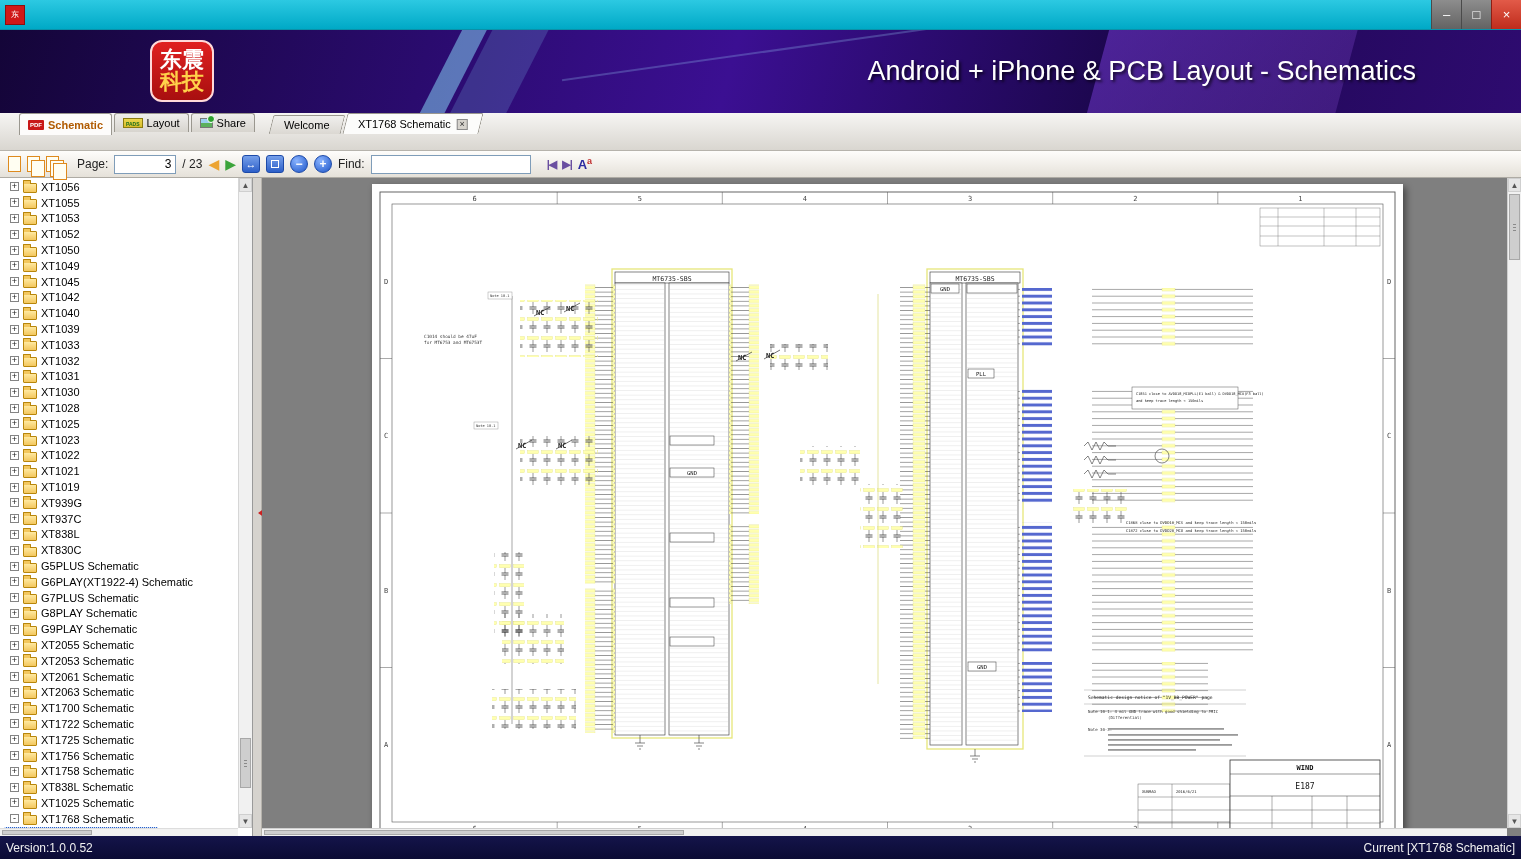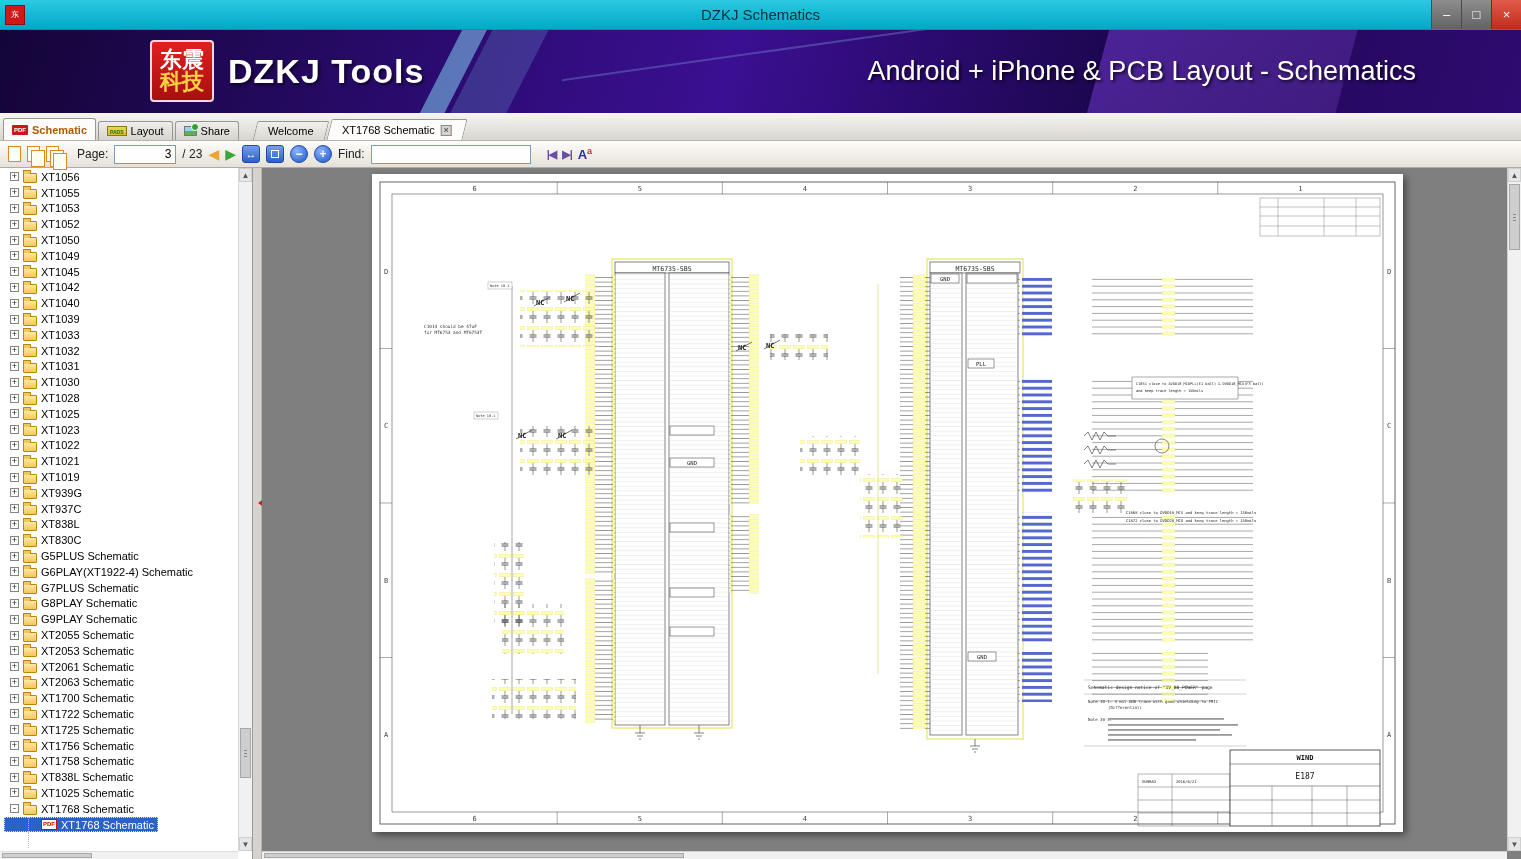--- a/index.html
+++ b/index.html
@@ -16,28 +16,28 @@
 .wb.min,.wb.max{background:linear-gradient(#8d8d8d,#636363);border-left:1px solid #4a4a4a}
 .wb.close{background:linear-gradient(#e25a48,#bf2c1c);border-left:1px solid #8f1d12}
 
 
 .banner{height:83px;background:linear-gradient(105deg,#140538 0%,#2a0b6e 28%,#3b0f92 48%,#1d0750 72%,#2e0b70 100%);position:relative;overflow:hidden;flex:none}
 .streak{position:absolute;pointer-events:none}
 .s1{left:438px;top:-30px;width:22px;height:160px;background:rgba(140,225,255,.5);transform:rotate(27deg)}
 .s2{left:470px;top:-30px;width:50px;height:160px;background:rgba(140,225,255,.18);transform:rotate(27deg)}
 .s3{left:1100px;top:-40px;width:240px;height:180px;background:linear-gradient(115deg,rgba(120,60,220,.55),rgba(190,120,255,.15));transform:rotate(15deg)}
 .s4{left:560px;top:20px;width:420px;height:2px;background:rgba(160,220,255,.25);transform:rotate(-8deg)}
-.logo{position:absolute;left:150px;top:10px;width:64px;height:62px;background:linear-gradient(#e02020,#a80f0f);border:2px solid #ffd9d9;border-radius:4px;display:flex;flex-direction:column;align-items:center;justify-content:center;line-height:1}
+.logo{position:absolute;left:150px;top:10px;width:64px;height:62px;background:linear-gradient(#e02020,#a80f0f);border:2px solid #ffd9d9;border-radius:12px;display:flex;flex-direction:column;align-items:center;justify-content:center;line-height:1}
 .logo-l1{color:#fff;font-weight:bold;font-size:22px}
 .logo-l2{color:#ffd24a;font-weight:bold;font-size:22px}
 .brand{position:absolute;left:228px;top:22px;color:#fff;font-size:34px;font-weight:bold;letter-spacing:1px;text-shadow:2px 2px 3px rgba(0,0,0,.6)}
 .tagline{position:absolute;right:105px;top:26px;color:#fff;font-size:27px;text-shadow:2px 2px 3px rgba(0,0,0,.7)}
 
 
-.tabstrip{height:28px;background:linear-gradient(#f6f5f3,#d9d6d0);display:flex;align-items:flex-end;padding-left:3px;border-bottom:1px solid #b6b3ac;flex:none}
+.tabstrip{height:38px;background:linear-gradient(#f6f5f3,#d9d6d0);display:flex;align-items:flex-start;padding-left:19px;border-bottom:1px solid #b6b3ac;flex:none}
 .atab{display:flex;align-items:center;gap:4px;height:19px;padding:0 8px;border:1px solid #9a978f;border-bottom:none;border-radius:3px 3px 0 0;background:linear-gradient(#efeeec,#d7d4ce);font-size:11px;margin-right:2px;white-space:nowrap}
 .atab.active{background:#fdfcfb;height:22px}
 .atab.active .atab-label{color:#b05a00;font-weight:bold}
 .ic-pdf{background:#c81818;color:#fff;font-weight:bold;font-size:6px;line-height:10px;height:10px;padding:0 2px;border-radius:1px}
 .ic-pads{background:linear-gradient(#ead64e,#d8bc2a);color:#1d6e1d;font-weight:bold;font-size:5px;line-height:10px;height:10px;padding:0 2px;border:1px solid #8a7a10}
 .ic-share{width:13px;height:10px;background:linear-gradient(#9ad0f0 55%,#5cb05c 55%);border:1px solid #777;position:relative}
 .ic-share::after{content:"";position:absolute;right:-3px;top:-4px;width:6px;height:6px;background:#2ca02c;border-radius:50%;border:1px solid #fff}
 .dtabs{display:flex;align-items:flex-end;margin-left:14px}
 .dtab{display:flex;align-items:center;gap:6px;height:19px;padding:0 12px;border:1px solid #9a978f;border-bottom:none;background:linear-gradient(#f0efed,#dbd8d2);font-size:11px;margin-right:2px;border-radius:2px 2px 0 0;transform:skewX(-14deg)}
 .dtab>*{transform:skewX(14deg);display:inline-block}
@@ -95,38 +95,36 @@
 
 svg text{font-family:"DejaVu Sans Mono","Liberation Mono",monospace}
 </style>
 </head>
 <body>
 
 <div class="window">
 
   <div class="titlebar">
     <div class="app-icon">东</div>
-    <div class="title">DZKJ Schematics</div>
     <div class="winbtns">
       <div class="wb min">–</div>
       <div class="wb max">□</div>
       <div class="wb close">×</div>
     </div>
   </div>
 
   <div class="banner">
     <div class="streak s3"></div>
     <div class="streak s1"></div>
     <div class="streak s2"></div>
     <div class="streak s4"></div>
     <div class="logo">
       <div class="logo-l1">东震</div>
       <div class="logo-l2">科技</div>
     </div>
-    <div class="brand">DZKJ Tools</div>
     <div class="tagline">Android + iPhone &amp; PCB Layout - Schematics</div>
   </div>
 
   <div class="tabstrip">
     <div class="atab active">
       <span class="ic-pdf">PDF</span>
       <span class="atab-label">Schematic</span>
     </div>
     <div class="atab">
       <span class="ic-pads">PADS</span>
@@ -642,14 +640,18 @@
         <div class="sbtn">▲</div>
         <div class="vthumb gripped"></div>
         <div class="sbtn bot">▼</div>
       </div>
       <div class="hscroll">
           <div class="thumb-h" style="width:420px"></div>
         </div>
     </div>
   </div>
 
+  <div class="statusbar">
+    <span>Version:1.0.0.52</span>
+    <span>Current [XT1768 Schematic]</span>
+  </div>
 
 </div>
 
 </body></html>

